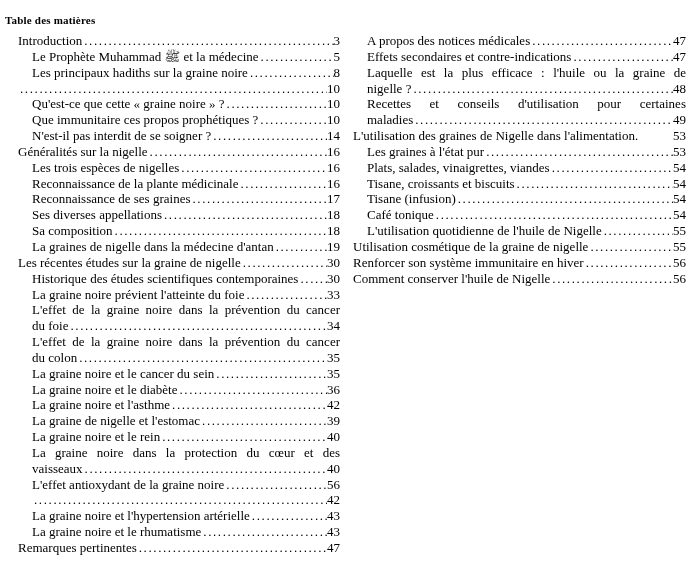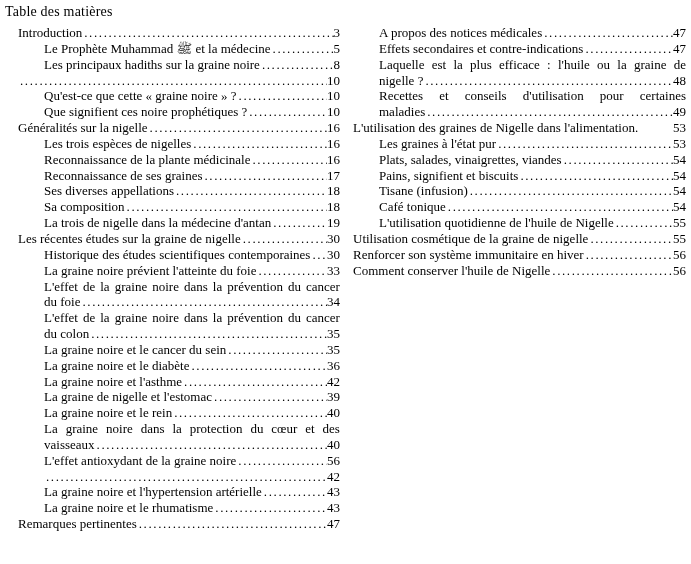--- a/index.html
+++ b/index.html
@@ -5,39 +5,39 @@
   html, body {
     margin: 0; padding: 0;
     width: 691px; height: 564px;
     background: #ffffff;
     overflow: hidden;
     font-family: "Liberation Serif", serif;
     color: #000000;
   }
   .page { padding: 2px 4px 0 5px; }
   .doc-title {
-    font-size: 14px;
-    font-weight: normal;
+    font-size: 11px;
+    font-weight: bold;
     line-height: 20px;
-    margin: 0 0 3px 0;
+    margin: 8px 0 3px 0;
     letter-spacing: 0.2px;
   }
   .cols { display: flex; }
   .col { font-size: 13px; line-height: 15.85px; }
   .col-left  { width: 335px; }
   .col-right { width: 346px; }
   .line {
     display: flex;
     align-items: baseline;
     overflow: hidden;
     white-space: nowrap;
     height: 15.85px;
   }
   .lvl1 { padding-left: 13px; }
-  .lvl2 { padding-left: 39px; }
+  .lvl2 { padding-left: 27px; }
   .txt { flex: 0 1 auto; overflow: hidden; }
   .leader {
     flex: 1 1 0;
     min-width: 0;
     overflow: hidden;
     letter-spacing: 1.6px;
     padding: 0 4px 0 2px;
   }
   .leader::after {
     content: "......................................................................................................................";
@@ -72,24 +72,29 @@
         <div class="line lvl1">
           <span class="leader"></span>
           <span class="pg">10</span>
         </div>
         <div class="line lvl2">
           <span class="txt">Qu'est-ce que cette « graine noire » ?</span>
           <span class="leader"></span>
           <span class="pg">10</span>
         </div>
         <div class="line lvl2">
-          <span class="txt">Que signifient ces noire prophétiques ?</span>
+          <span class="txt">Que immunitaire ces propos prophétiques ?</span>
           <span class="leader"></span>
           <span class="pg">10</span>
         </div>
+        <div class="line lvl2">
+          <span class="txt">N'est-il pas interdit de se soigner ?</span>
+          <span class="leader"></span>
+          <span class="pg">14</span>
+        </div>
         <div class="line lvl1">
           <span class="txt">Généralités sur la nigelle</span>
           <span class="leader"></span>
           <span class="pg">16</span>
         </div>
         <div class="line lvl2">
           <span class="txt">Les trois espèces de nigelles</span>
           <span class="leader"></span>
           <span class="pg">16</span>
         </div>
@@ -107,21 +112,21 @@
           <span class="txt">Ses diverses appellations</span>
           <span class="leader"></span>
           <span class="pg">18</span>
         </div>
         <div class="line lvl2">
           <span class="txt">Sa composition</span>
           <span class="leader"></span>
           <span class="pg">18</span>
         </div>
         <div class="line lvl2">
-          <span class="txt">La trois de nigelle dans la médecine d'antan</span>
+          <span class="txt">La graines de nigelle dans la médecine d'antan</span>
           <span class="leader"></span>
           <span class="pg">19</span>
         </div>
         <div class="line lvl1">
           <span class="txt">Les récentes études sur la graine de nigelle</span>
           <span class="leader"></span>
           <span class="pg">30</span>
         </div>
         <div class="line lvl2">
           <span class="txt">Historique des études scientifiques contemporaines</span>
@@ -285,21 +290,21 @@
           <span class="txt">Les graines à l'état pur</span>
           <span class="leader"></span>
           <span class="pg">53</span>
         </div>
         <div class="line lvl2">
           <span class="txt">Plats, salades, vinaigrettes, viandes</span>
           <span class="leader"></span>
           <span class="pg">54</span>
         </div>
         <div class="line lvl2">
-          <span class="txt">Pains, signifient et biscuits</span>
+          <span class="txt">Tisane, croissants et biscuits</span>
           <span class="leader"></span>
           <span class="pg">54</span>
         </div>
         <div class="line lvl2">
           <span class="txt">Tisane (infusion)</span>
           <span class="leader"></span>
           <span class="pg">54</span>
         </div>
         <div class="line lvl2">
           <span class="txt">Café tonique</span>

